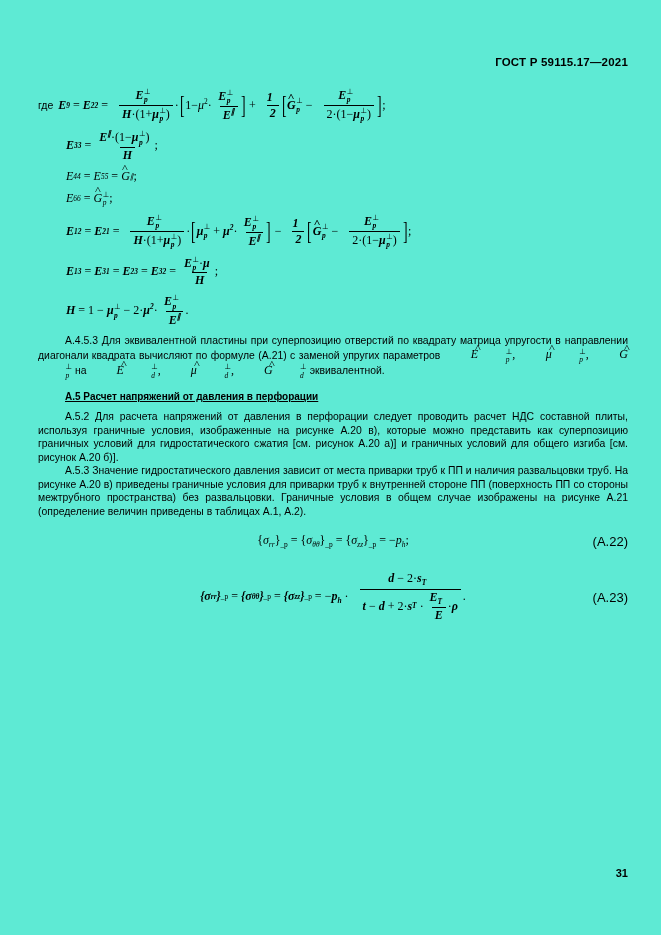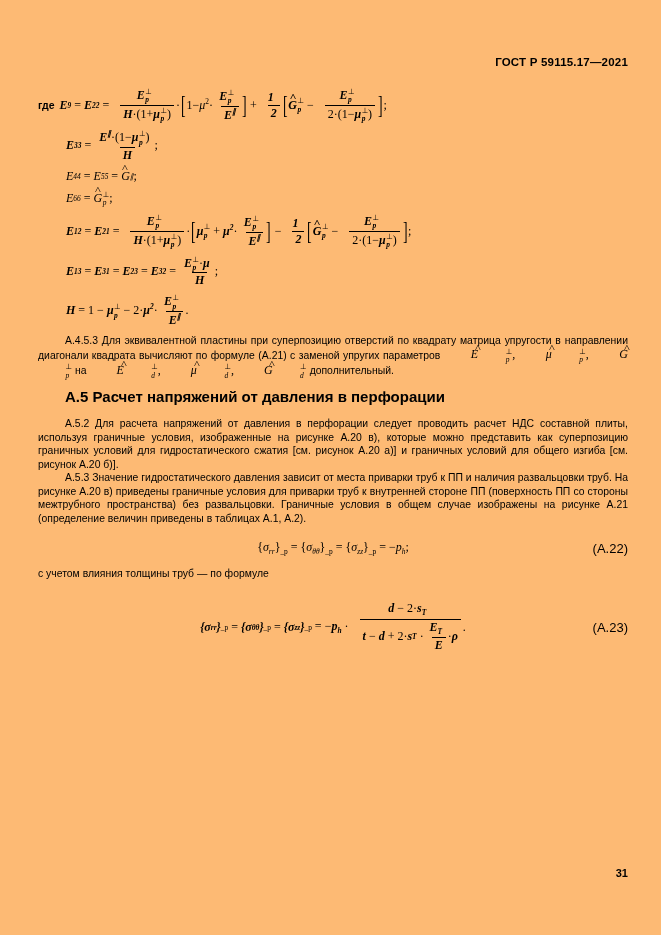--- a/index.html
+++ b/index.html
@@ -11,21 +11,21 @@
     width: 661px;
     height: 935px;
     font-family: "Liberation Sans", sans-serif;
     color: #000000;
     position: relative;
     overflow: hidden;
   }
   .page {
     position: absolute;
     inset: 0;
-    background: #fdba74;
+    background: #5eead4;
   }
   .header {
     position: absolute;
     top: 56px;
     right: 33px;
     font-size: 11.5px;
     font-weight: 700;
     letter-spacing: 0.2px;
   }
   .content {
@@ -89,40 +89,41 @@
     align-items: center;
     white-space: nowrap;
     margin-bottom: 7px;
     font-family: "Liberation Serif", serif;
   }
   .lead {
     font-family: "Liberation Sans", sans-serif;
     font-size: 10.5px;
     margin-right: 5px;
     font-style: normal;
-    font-weight: 700;
+    font-weight: 400;
   }
   .indent-eq { margin-left: 28px; }
 
   
   p.para {
     margin: 0 0 0.5px 0;
     font-size: 10.4px;
     line-height: 13.4px;
     text-align: justify;
     text-indent: 27px;
     letter-spacing: 0.01px;
   }
   p.para.noind { text-indent: 0; }
   h3.sect {
-    margin: 11px 0 14px 0;
-    font-size: 15px;
+    margin: 11px 0 7px 0;
+    font-size: 10px;
     font-weight: 700;
     text-indent: 27px;
     line-height: 13px;
+    text-decoration: underline;
   }
   .gap-before { margin-top: 7px; }
 
   .centered-formula {
     position: relative;
     display: flex;
     justify-content: center;
     align-items: center;
     margin: 14px 0 10px 0;
     min-height: 18px;
@@ -377,41 +378,40 @@
           </span>,
         <span class="hat mi">μ</span><span class="ss">
             <span class="s-top">⊥</span>
             <span class="mi">d</span>
           </span>,
         <span class="hat mi">G</span><span class="ss">
             <span class="s-top">⊥</span>
             <span class="mi">d</span>
           </span>
       </span>
-      <span>дополнительный.</span>
+      <span>эквивалентной.</span>
     </p>
 
     <h3 class="sect">А.5 Расчет напряжений от давления в перфорации</h3>
 
     <p class="para">А.5.2 Для расчета напряжений от давления в перфорации следует проводить расчет НДС составной плиты, используя граничные условия, изображенные на рисунке А.20 в), которые можно представить как суперпозицию граничных условий для гидростатического сжатия [см. рисунок А.20 а)] и граничных условий для общего изгиба [см. рисунок А.20 б)].</p>
     <p class="para">А.5.3 Значение гидростатического давления зависит от места приварки труб к ПП и наличия развальцовки труб. На рисунке А.20 в) приведены граничные условия для приварки труб к внутренней стороне ПП (поверхность ПП со стороны межтрубного пространства) без развальцовки. Граничные условия в общем случае изображены на рисунке А.21 (определение величин приведены в таблицах А.1, А.2).</p>
 
     <div class="centered-formula">
       <span class="sigma-row">
         {<span class="mi">σ</span><span class="sub mi">rr</span>}<span class="sub">_p</span>
         =
         {<span class="mi">σ</span><span class="sub mi">θθ</span>}<span class="sub">_p</span>
         =
         {<span class="mi">σ</span><span class="sub mi">zz</span>}<span class="sub">_p</span>
         = −<span class="mi">p</span><span class="sub mi">h</span>;
       </span>
       <span class="eqnum">(А.22)</span>
     </div>
 
-    <p class="para noind inline-note">с учетом влияния толщины труб — по формуле</p>
 
     <div class="centered-formula" style="margin-top:22px;">
       <span class="sigma-row bigeq" style="display:flex;align-items:center;">
         <span class="mb">{σ</span>
           <span class="sub mb">rr</span>
           <span class="mb">}</span>
           <span class="sub">_p</span>
         <span>&nbsp;=&nbsp;</span>
         <span class="mb">{σ</span>
           <span class="sub mb">θθ</span>

